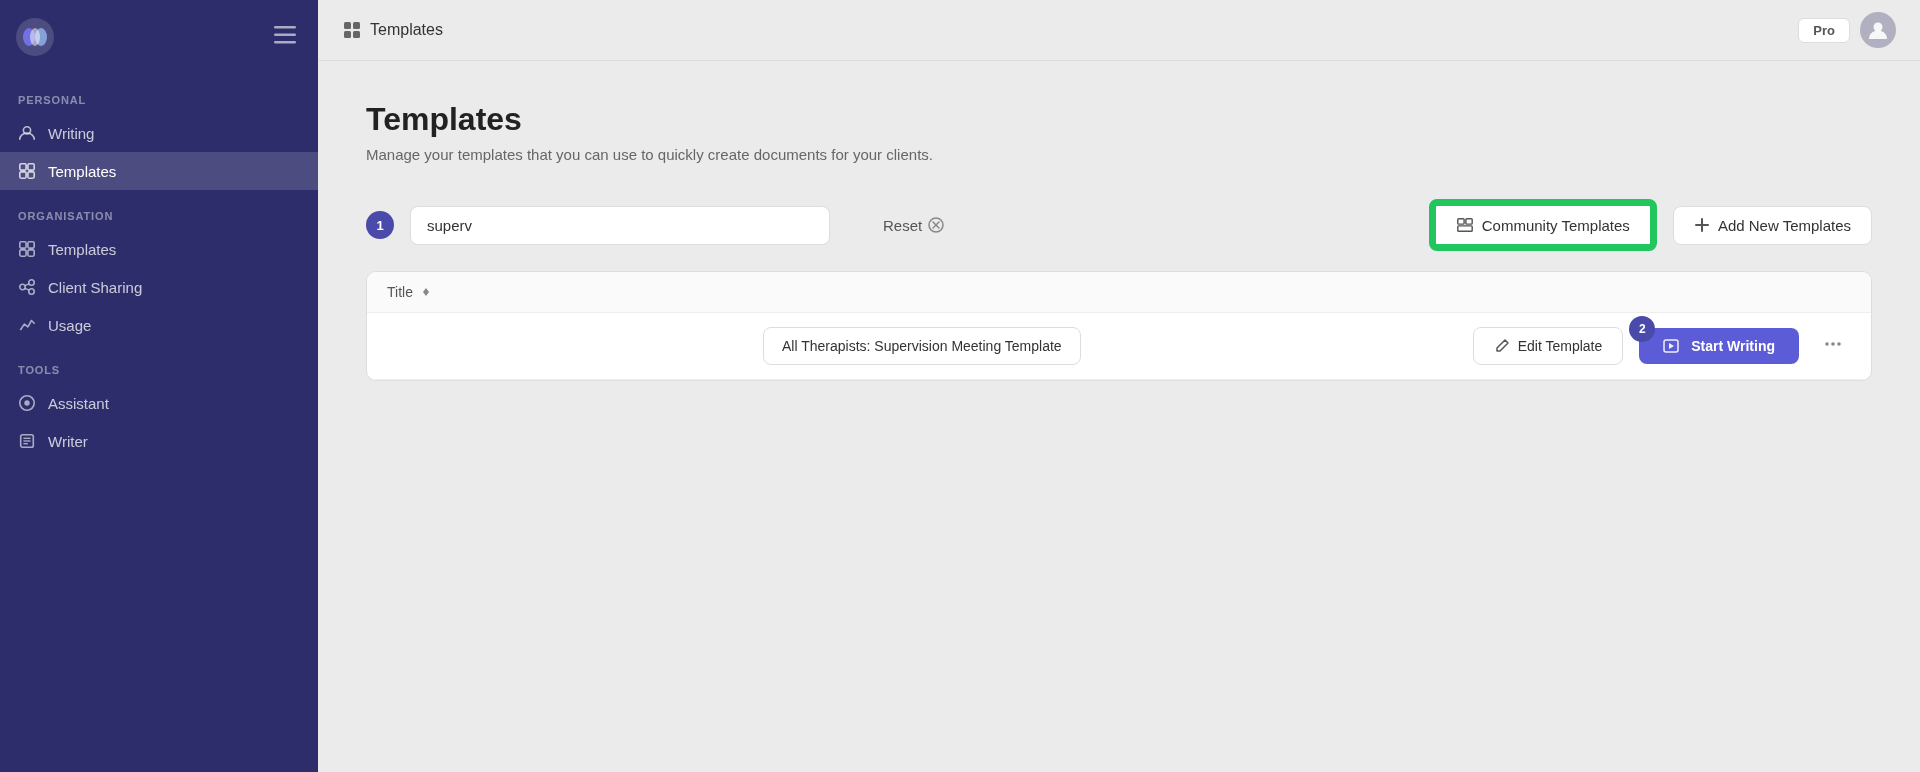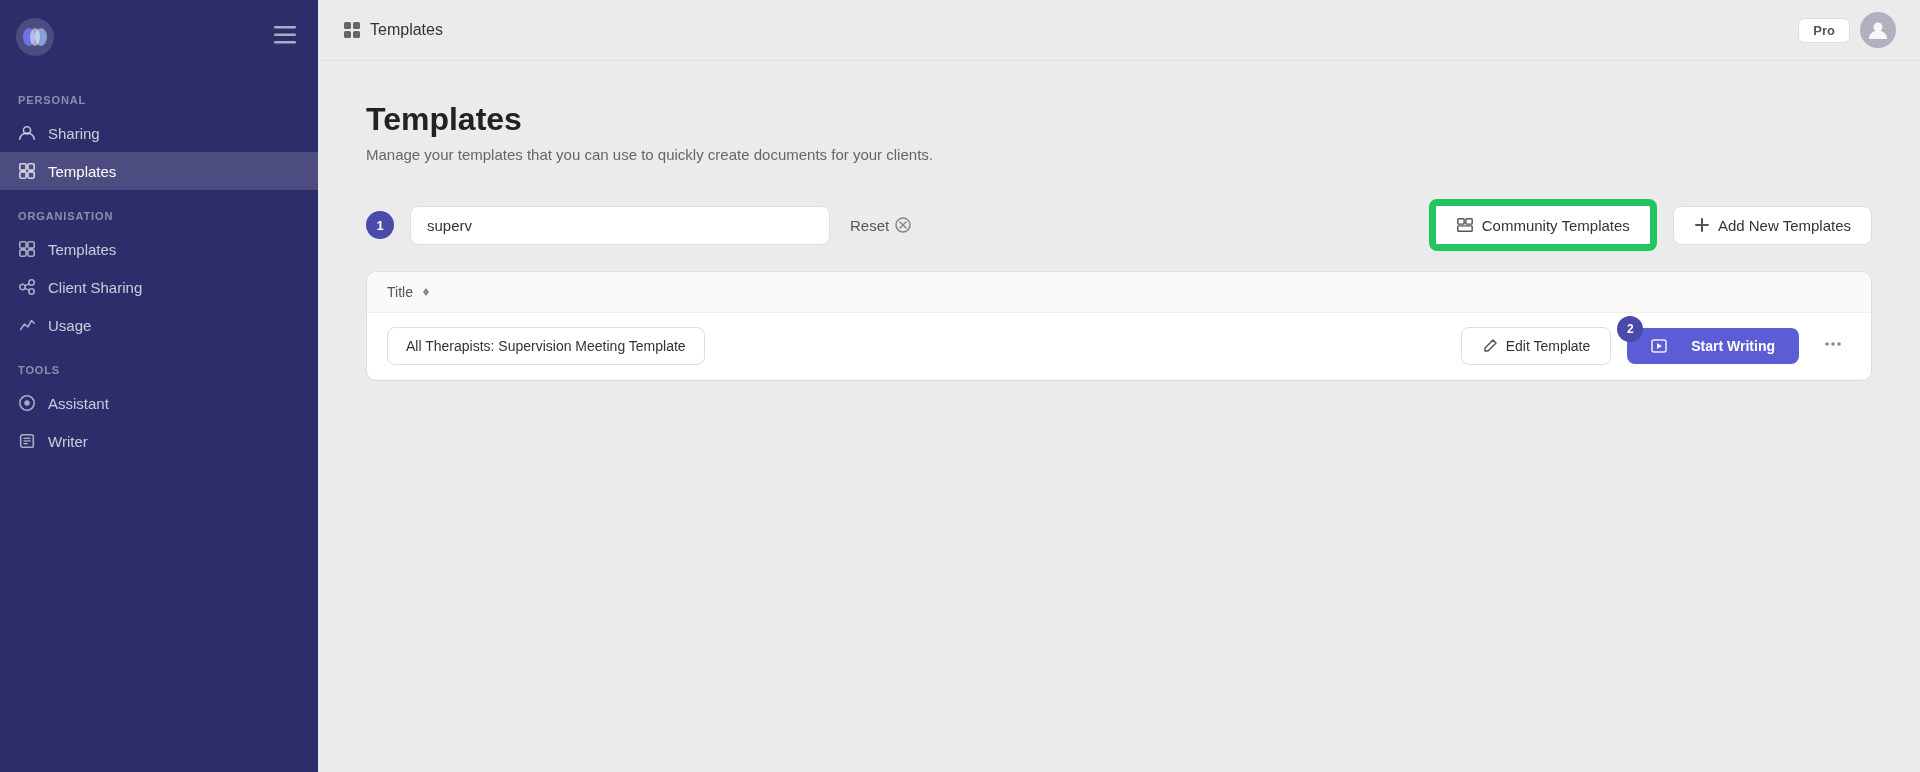--- a/index.html
+++ b/index.html
@@ -193,20 +193,21 @@
     .reset-btn {
       display: flex;
       align-items: center;
       gap: 6px;
       background: none;
       border: none;
       cursor: pointer;
       font-size: 15px;
       color: #555;
       padding: 8px 4px;
+      margin-left: 33px;
     }
 
     .filter-spacer { flex: 1; }
 
     .community-btn {
       display: flex;
       align-items: center;
       gap: 8px;
       background: #fff;
       border: 7px solid #22c55e;
@@ -262,20 +263,21 @@
     .table-row {
       display: flex;
       align-items: center;
       padding: 14px 20px;
       border-bottom: 1px solid #f0f0f0;
       gap: 16px;
     }
 
     .template-name-cell {
       flex: 1;
+      text-align: center;
     }
 
     .template-name-badge {
       display: inline-block;
       background: #fff;
       border: 1px solid #ddd;
       border-radius: 8px;
       padding: 10px 18px;
       font-size: 14px;
       font-weight: 500;
@@ -315,21 +317,21 @@
       align-items: center;
       justify-content: center;
       font-size: 12px;
       font-weight: 700;
       z-index: 2;
     }
 
     .start-writing-btn {
       display: flex;
       align-items: center;
-      gap: 24px;
+      gap: 12px;
       background: #5c5cd6;
       border: none;
       border-radius: 8px;
       padding: 10px 24px;
       font-size: 14px;
       font-weight: 600;
       color: #fff;
       cursor: pointer;
     }
 
@@ -365,21 +367,21 @@
     </button>
   </div>
 
   <div class="sidebar-section-label">Personal</div>
 
   <div class="sidebar-item">
     <svg width="18" height="18" viewBox="0 0 20 20" fill="none">
       <circle cx="10" cy="7" r="4" stroke="rgba(255,255,255,0.8)" stroke-width="1.8"></circle>
       <path d="M2 17c0-4 3.6-7 8-7s8 3 8 7" stroke="rgba(255,255,255,0.8)" stroke-width="1.8" stroke-linecap="round"></path>
     </svg>
-    <span>Sharing</span>
+    <span>Writing</span>
   </div>
 
   <div class="sidebar-item active">
     <svg width="18" height="18" viewBox="0 0 20 20" fill="none">
       <rect x="2" y="2" width="7" height="7" rx="1.5" stroke="rgba(255,255,255,0.9)" stroke-width="1.8"></rect>
       <rect x="11" y="2" width="7" height="7" rx="1.5" stroke="rgba(255,255,255,0.9)" stroke-width="1.8"></rect>
       <rect x="2" y="11" width="7" height="7" rx="1.5" stroke="rgba(255,255,255,0.9)" stroke-width="1.8"></rect>
       <rect x="11" y="11" width="7" height="7" rx="1.5" stroke="rgba(255,255,255,0.9)" stroke-width="1.8"></rect>
     </svg>
     <span>Templates</span>

